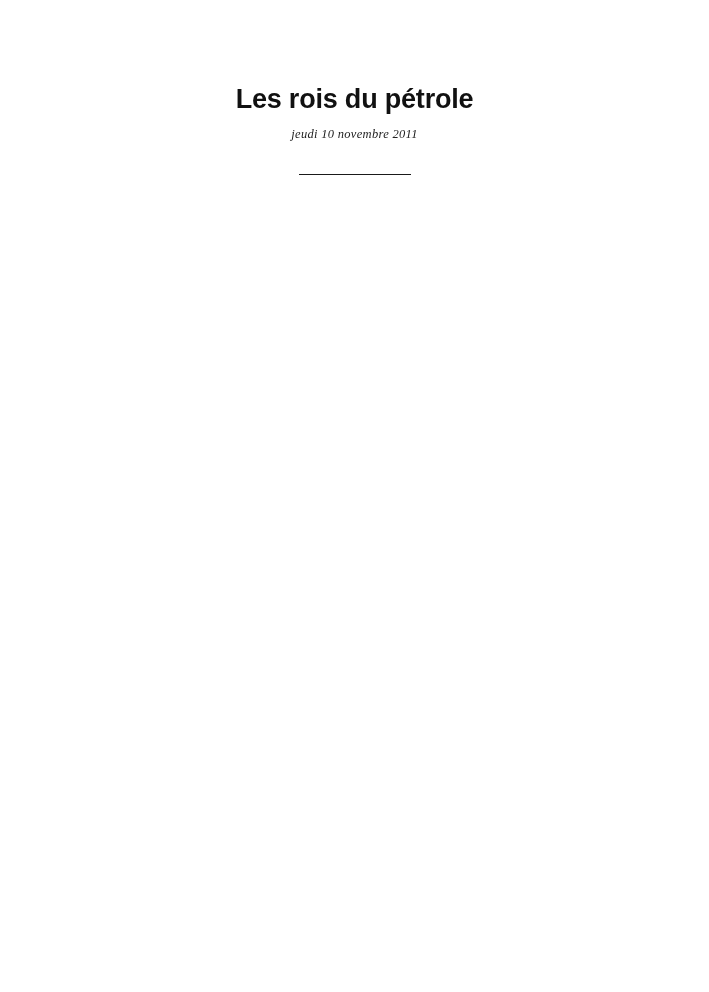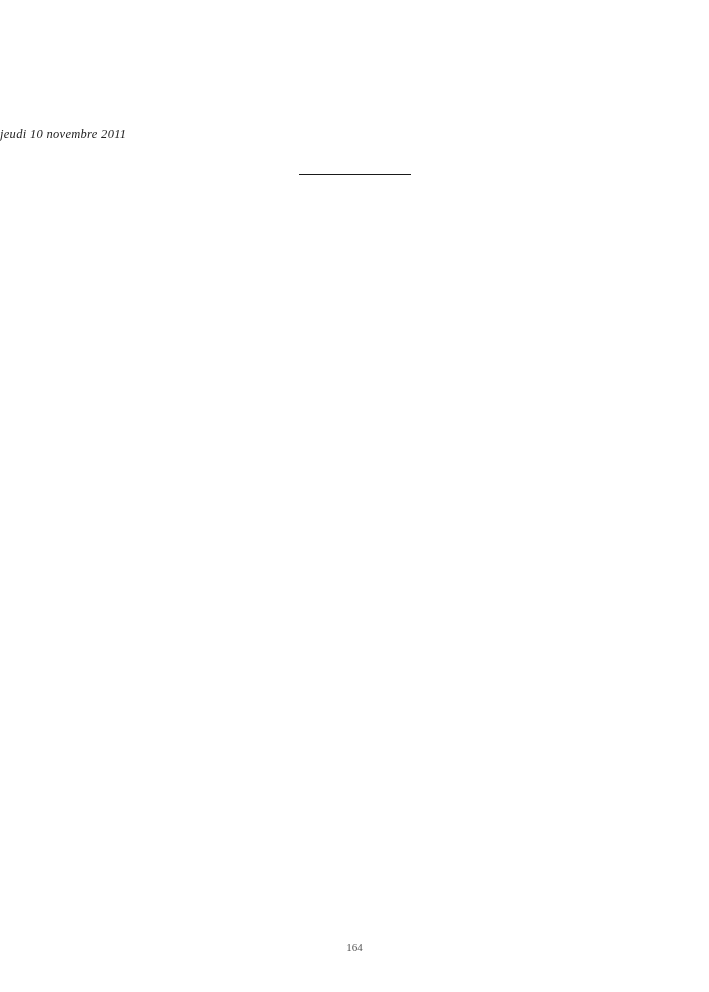--- a/index.html
+++ b/index.html
@@ -33,20 +33,21 @@
     font-weight: bold;
     font-size: 27px;
     letter-spacing: -0.2px;
     color: #111111;
   }
   .subtitle {
     position: absolute;
     top: 127px;
     left: 0;
     width: 709px;
+    text-align: center;
     font-family: "Liberation Serif", serif;
     font-style: italic;
     font-size: 12.5px;
     letter-spacing: 0.3px;
     color: #222222;
   }
   .rule {
     position: absolute;
     top: 174px;
     left: 50%;
@@ -76,21 +77,21 @@
     font-family: "Liberation Serif", serif;
     font-size: 11px;
     color: #555555;
   }
 </style>
 </head>
 <body>
 
 <div class="page">
 
+  <div class="title">Les rois du pétrole</div>
 
   <div class="subtitle">jeudi 10 novembre 2011</div>
 
   <div class="rule"></div>
 
 
-  <div class="folio">164</div>
 
 </div>
 
 </body></html>

